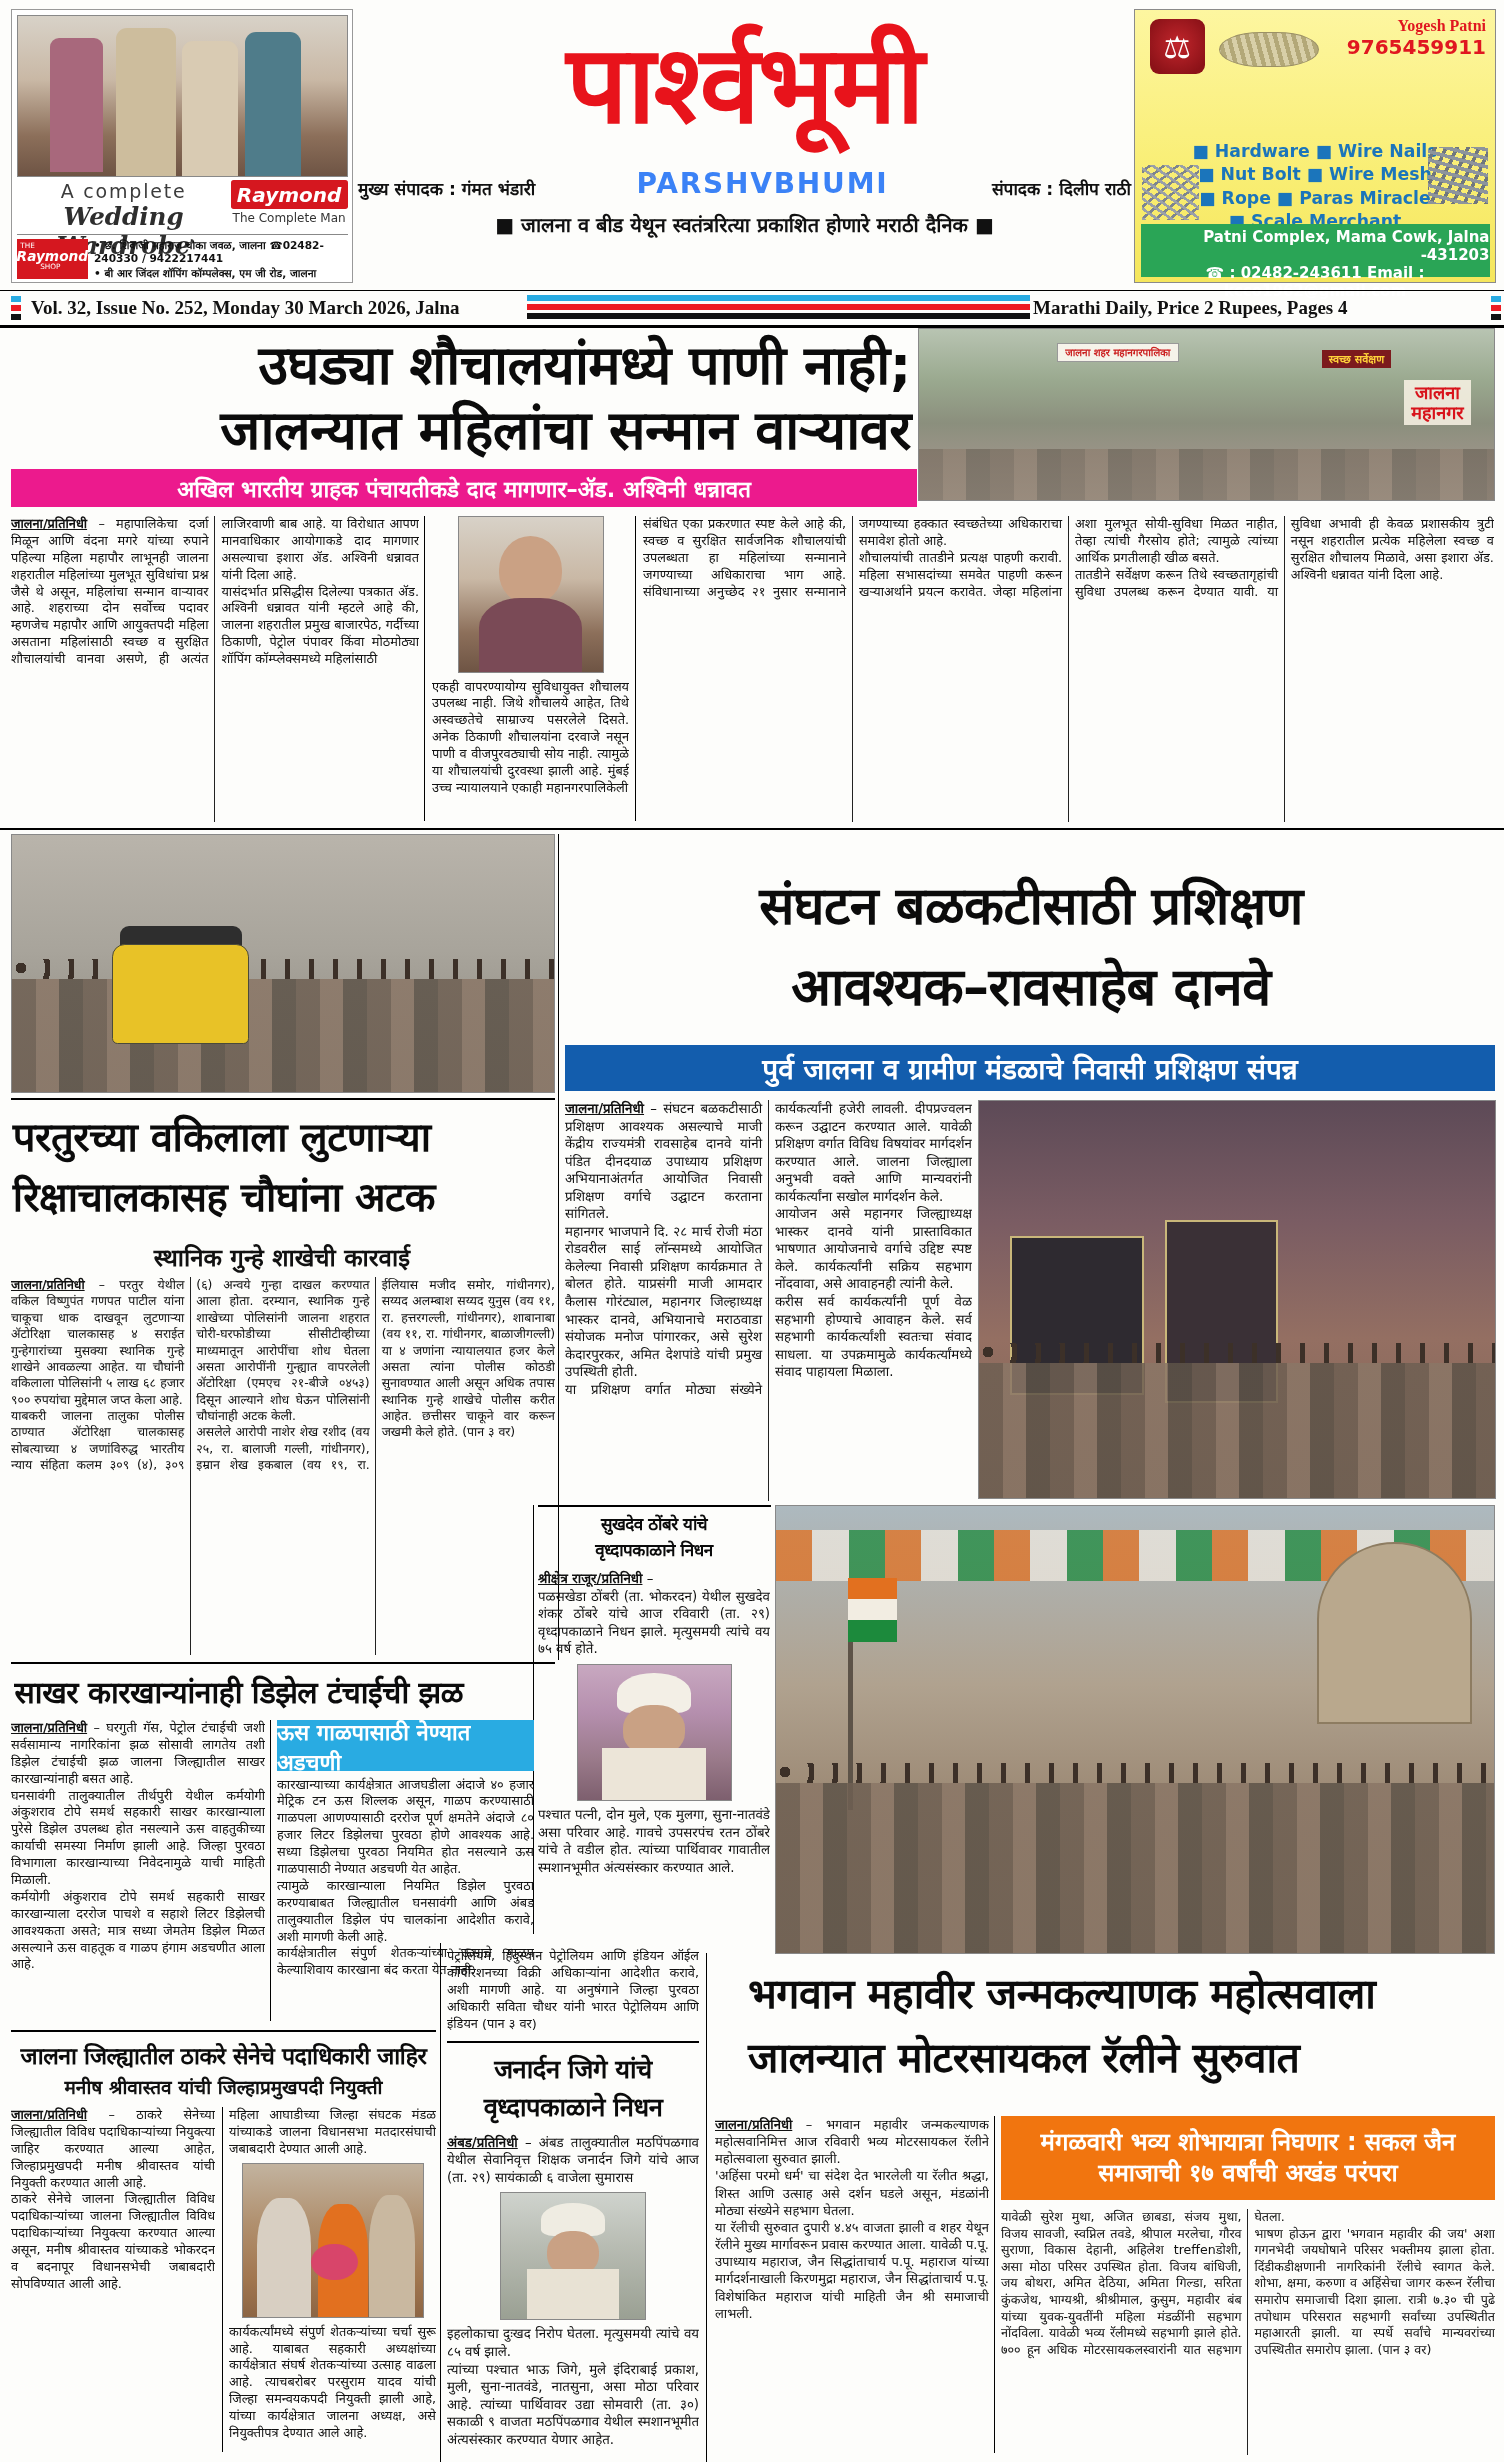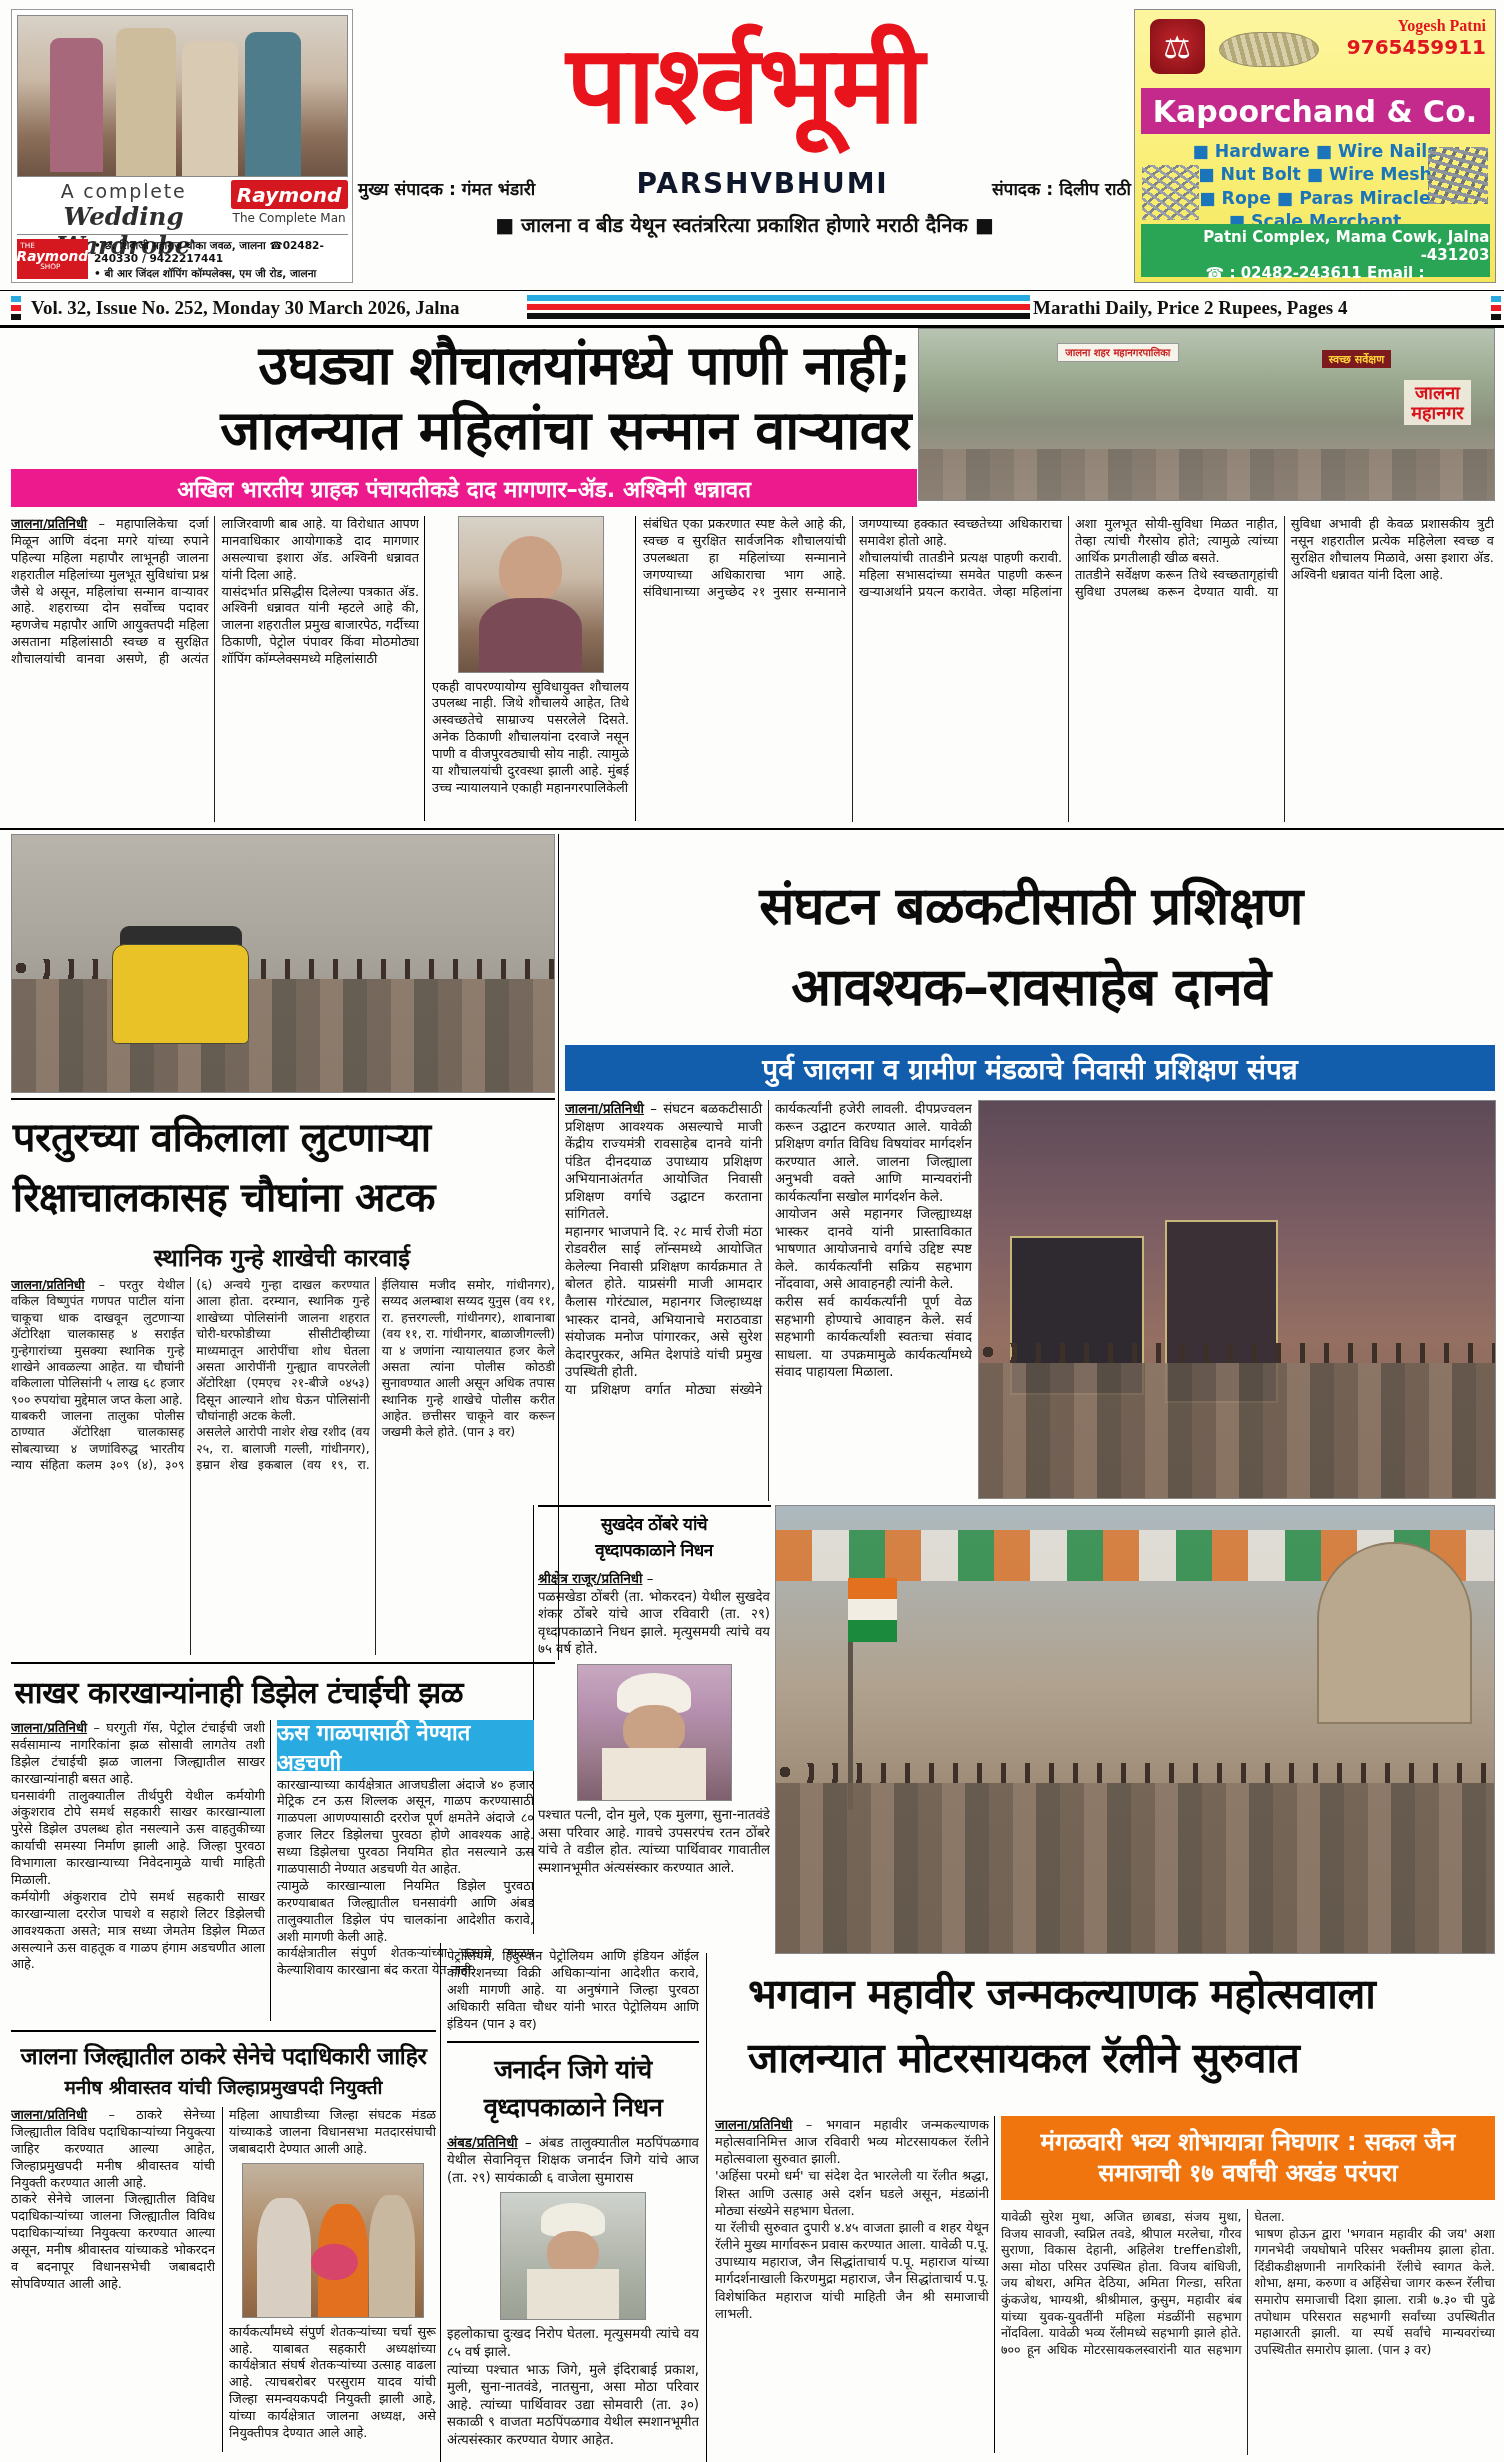--- a/index.html
+++ b/index.html
@@ -73,36 +73,35 @@
         <div class="b" style="font-size:10.6px;">• छ. शिवाजी महाराज चौका जवळ, जालना ☎02482-240330 / 9422217441</div>
         <div class="b" style="font-size:10.6px;margin-top:2.7px;">• बी आर जिंदल शॉपिंग कॉम्पलेक्स, एम जी रोड, जालना</div>
       </div>
     </div>
   </div>
 
   <div class="abs" style="left:358px;top:7.3px;width:773px;height:279px;">
     <div class="ctr b" style="font-size:108px;line-height:1.45;color:#e8131b;letter-spacing:-1.8px;">पार्श्वभूमी</div>
     <div style="display:flex;align-items:flex-end;margin-top:3.6px;">
       <div class="b" style="font-size:17.3px;width:264px;">मुख्य संपादक : गंमत भंडारी</div>
-      <div class="ctr b" style="flex:1;font-size:28px;letter-spacing:1.8px;color:#0f172a;">PARSHVBHUMI</div>
+      <div class="ctr b" style="flex:1;font-size:28px;letter-spacing:1.8px;color:#3b82f6;">PARSHVBHUMI</div>
       <div class="b" style="font-size:17.3px;width:228px;text-align:right;">संपादक : दिलीप राठी</div>
     </div>
     <div class="ctr b" style="font-size:20px;margin-top:11px;">■ जालना व बीड येथून स्वतंत्ररित्या प्रकाशित होणारे मराठी दैनिक ■</div>
   </div>
 
   <div class="abs" style="left:1134px;top:9px;width:362px;height:274px;border:1.8px solid #8a8a8a;background:linear-gradient(180deg,#fdf6a0 0%,#f9ee74 60%,#f5e65c 100%);">
     <div class="abs" style="left:0;top:0;width:100%;height:77px;">
       <div style="position:absolute;left:14.6px;top:9px;width:55px;height:55px;border-radius:9px;background:radial-gradient(circle at 50% 45%,#c2262c 0%,#8c1218 80%);color:#fff;font-size:31px;display:flex;align-items:center;justify-content:center;">⚖</div>
       <div style="position:absolute;left:84px;top:22px;width:100px;height:35px;background:repeating-linear-gradient(75deg,#d8cfa8 0 4.6px,#b3a878 4.6px 9px);border-radius:50%/60%;border:0.9px solid #9a8f66;"></div>
       <div style="position:absolute;right:9px;top:7.3px;text-align:right;">
         <div class="b" style="font-size:16px;color:#e01720;font-family:Liberation Serif, serif;">Yogesh Patni</div>
         <div class="b" style="font-size:20px;color:#e01720;">9765459911</div>
       </div>
     </div>
-    <div class="band" style="position:absolute;left:5.5px;top:78px;width:349px;height:46px;background:#c32a8b;font-size:30px;">Kapoorchand &amp; Co.</div>
     <div class="abs ctr" style="left:0;top:130px;width:100%;color:#1b75bb;font-weight:bold;font-size:17.3px;line-height:1.35;">
       <div>■ Hardware ■ Wire Nails</div>
       <div>■ Nut Bolt ■ Wire Mesh</div>
       <div>■ Rope ■ Paras Miracle</div>
       <div>■ Scale Merchant</div>
     </div>
     <div style="position:absolute;left:7.3px;top:155px;width:57px;height:55px;background:repeating-linear-gradient(35deg,#9aa0a8 0 2.7px,transparent 2.7px 8.2px),repeating-linear-gradient(-40deg,#7e858e 0 2.7px,transparent 2.7px 9px);"></div>
     <div style="position:absolute;right:7.3px;top:137px;width:60px;height:57px;background:repeating-linear-gradient(15deg,#8d949c 0 3.6px,transparent 3.6px 8.2px),repeating-linear-gradient(-65deg,#6f767e 0 3.6px,transparent 3.6px 10px);"></div>
     <div class="abs" style="left:5.5px;bottom:5.5px;width:349px;height:53px;background:#2aa556;color:#fff;text-align:center;font-weight:bold;padding-top:4.6px;">
       <div style="font-size:15px;text-align:right;">Patni Complex, Mama Cowk, Jalna -431203</div>

